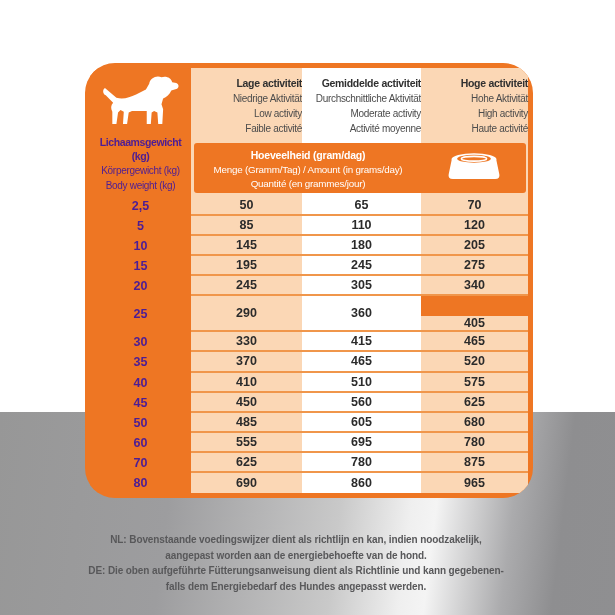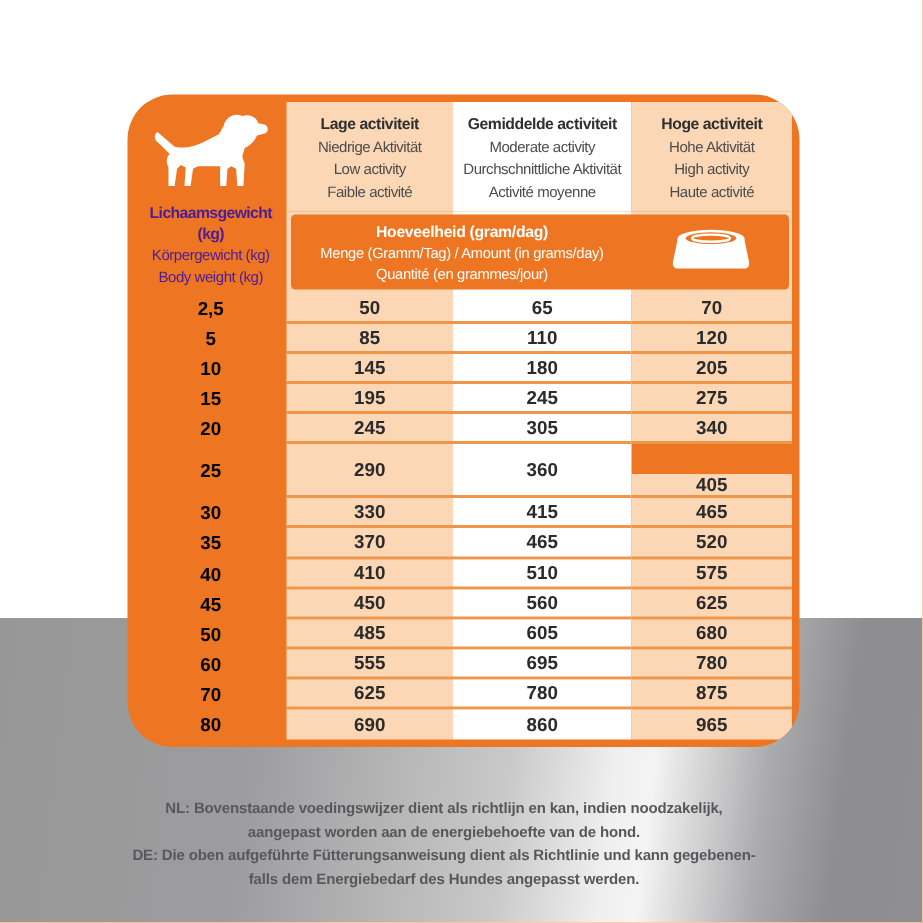--- a/index.html
+++ b/index.html
@@ -23,21 +23,21 @@
     grid-template-columns:101px 111px 119px 107px;
     grid-template-rows:73px 55px repeat(14, 1fr);
   }
   .corner {
     grid-row:1 / 3; grid-column:1; background:var(--orange,#ee7623);
     color:#4c1d95; text-align:center;
   }
   .corner svg { display:block; margin:6px auto 2px auto; }
   .corner .t { font-size:10.5px; font-weight:bold; letter-spacing:-0.4px; line-height:14px; }
   .corner .s { font-size:10px; letter-spacing:-0.3px; line-height:15px; }
-  .colhead { text-align:center; padding-top:8px; box-sizing:border-box; }
+  .colhead { text-align:right; padding-top:8px; box-sizing:border-box; }
   .colhead.peach { background:var(--peach,#fbd7b5); }
   .colhead.white { background:#ffffff; }
   .colhead .t { font-size:10.5px; font-weight:bold; color:var(--header_text,#303030);
                 letter-spacing:-0.3px; line-height:15px; }
   .colhead .s { font-size:10px; color:var(--subheader_text,#4c4c4c);
                 letter-spacing:-0.3px; line-height:15px; }
   .bandrow {
     grid-row:2; grid-column:2 / 5; position:relative;
     background:linear-gradient(90deg, var(--peach,#fbd7b5) 0 111px,
                #ffffff 111px 230px, var(--peach,#fbd7b5) 230px 100%);
@@ -45,21 +45,21 @@
   .band {
     position:absolute; left:3px; right:2px; top:2px; bottom:3px;
     background:var(--orange,#ee7623); border-radius:3px;
     display:flex; align-items:stretch;
   }
   .band-text { width:228px; text-align:center; color:#fff; padding-top:5px; }
   .band-text .t { font-size:10.5px; font-weight:bold; letter-spacing:-0.2px; line-height:15px; }
   .band-text .s { font-size:9.8px; letter-spacing:-0.2px; line-height:14px; }
   .band-bowl { flex:1; display:flex; align-items:center; justify-content:center; }
   .wcell {
-    background:var(--orange,#ee7623); color:#000000; font-weight:bold; font-size:12.5px;
+    background:var(--orange,#ee7623); color:#4c1d95; font-weight:bold; font-size:12.5px;
     display:flex; align-items:center; justify-content:center;
   }
   .vcell {
     font-weight:bold; font-size:12.5px; color:var(--number_text,#2b2b2b);
     display:flex; align-items:center; justify-content:center; box-sizing:border-box;
   }
   .vcell.c0, .vcell.c2 { background:var(--peach,#fbd7b5); }
   .vcell.c1 { background:#ffffff; }
   .vcell.sep { border-bottom:2px solid var(--separator,#f0964b); }
   .footer {
@@ -89,22 +89,22 @@
 
       <div class="colhead peach" style="grid-row:1;grid-column:2;">
         <div class="t">Lage activiteit</div>
         <div class="s">Niedrige Aktivität</div>
         <div class="s">Low activity</div>
         <div class="s">Faible activité</div>
       </div>
 
       <div class="colhead white" style="grid-row:1;grid-column:3;">
         <div class="t">Gemiddelde activiteit</div>
+        <div class="s">Durchschnittliche Aktivität</div>
         <div class="s">Moderate activity</div>
-        <div class="s">Durchschnittliche Aktivität</div>
         <div class="s">Activité moyenne</div>
       </div>
 
       <div class="colhead peach" style="grid-row:1;grid-column:4;">
         <div class="t">Hoge activiteit</div>
         <div class="s">Hohe Aktivität</div>
         <div class="s">High activity</div>
         <div class="s">Haute activité</div>
       </div>
 

